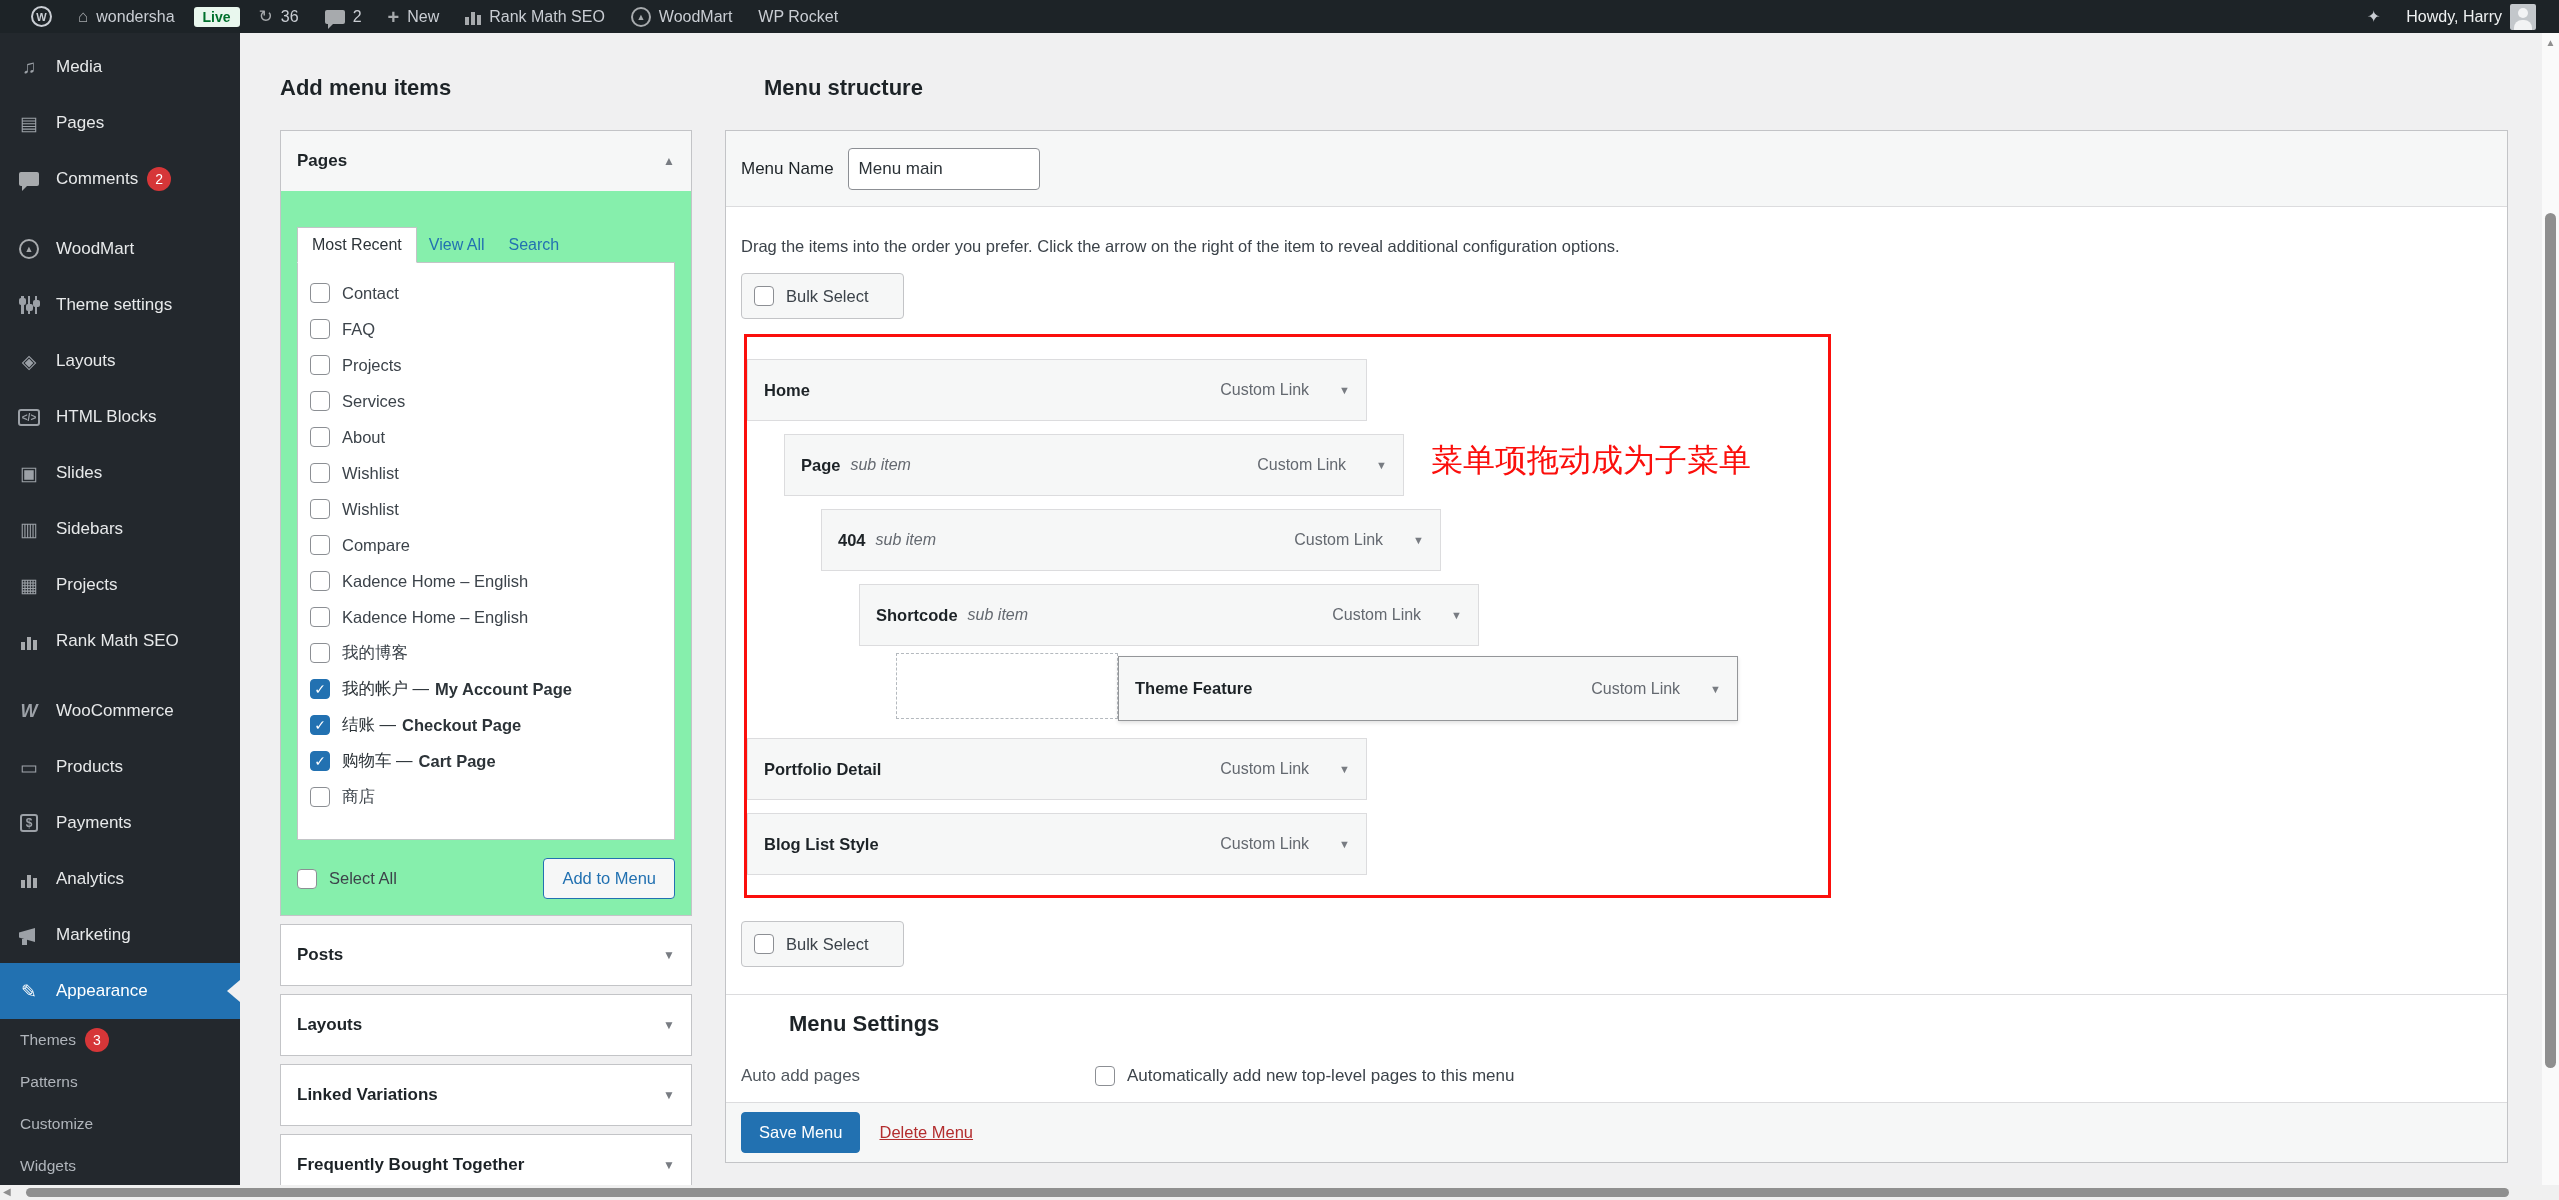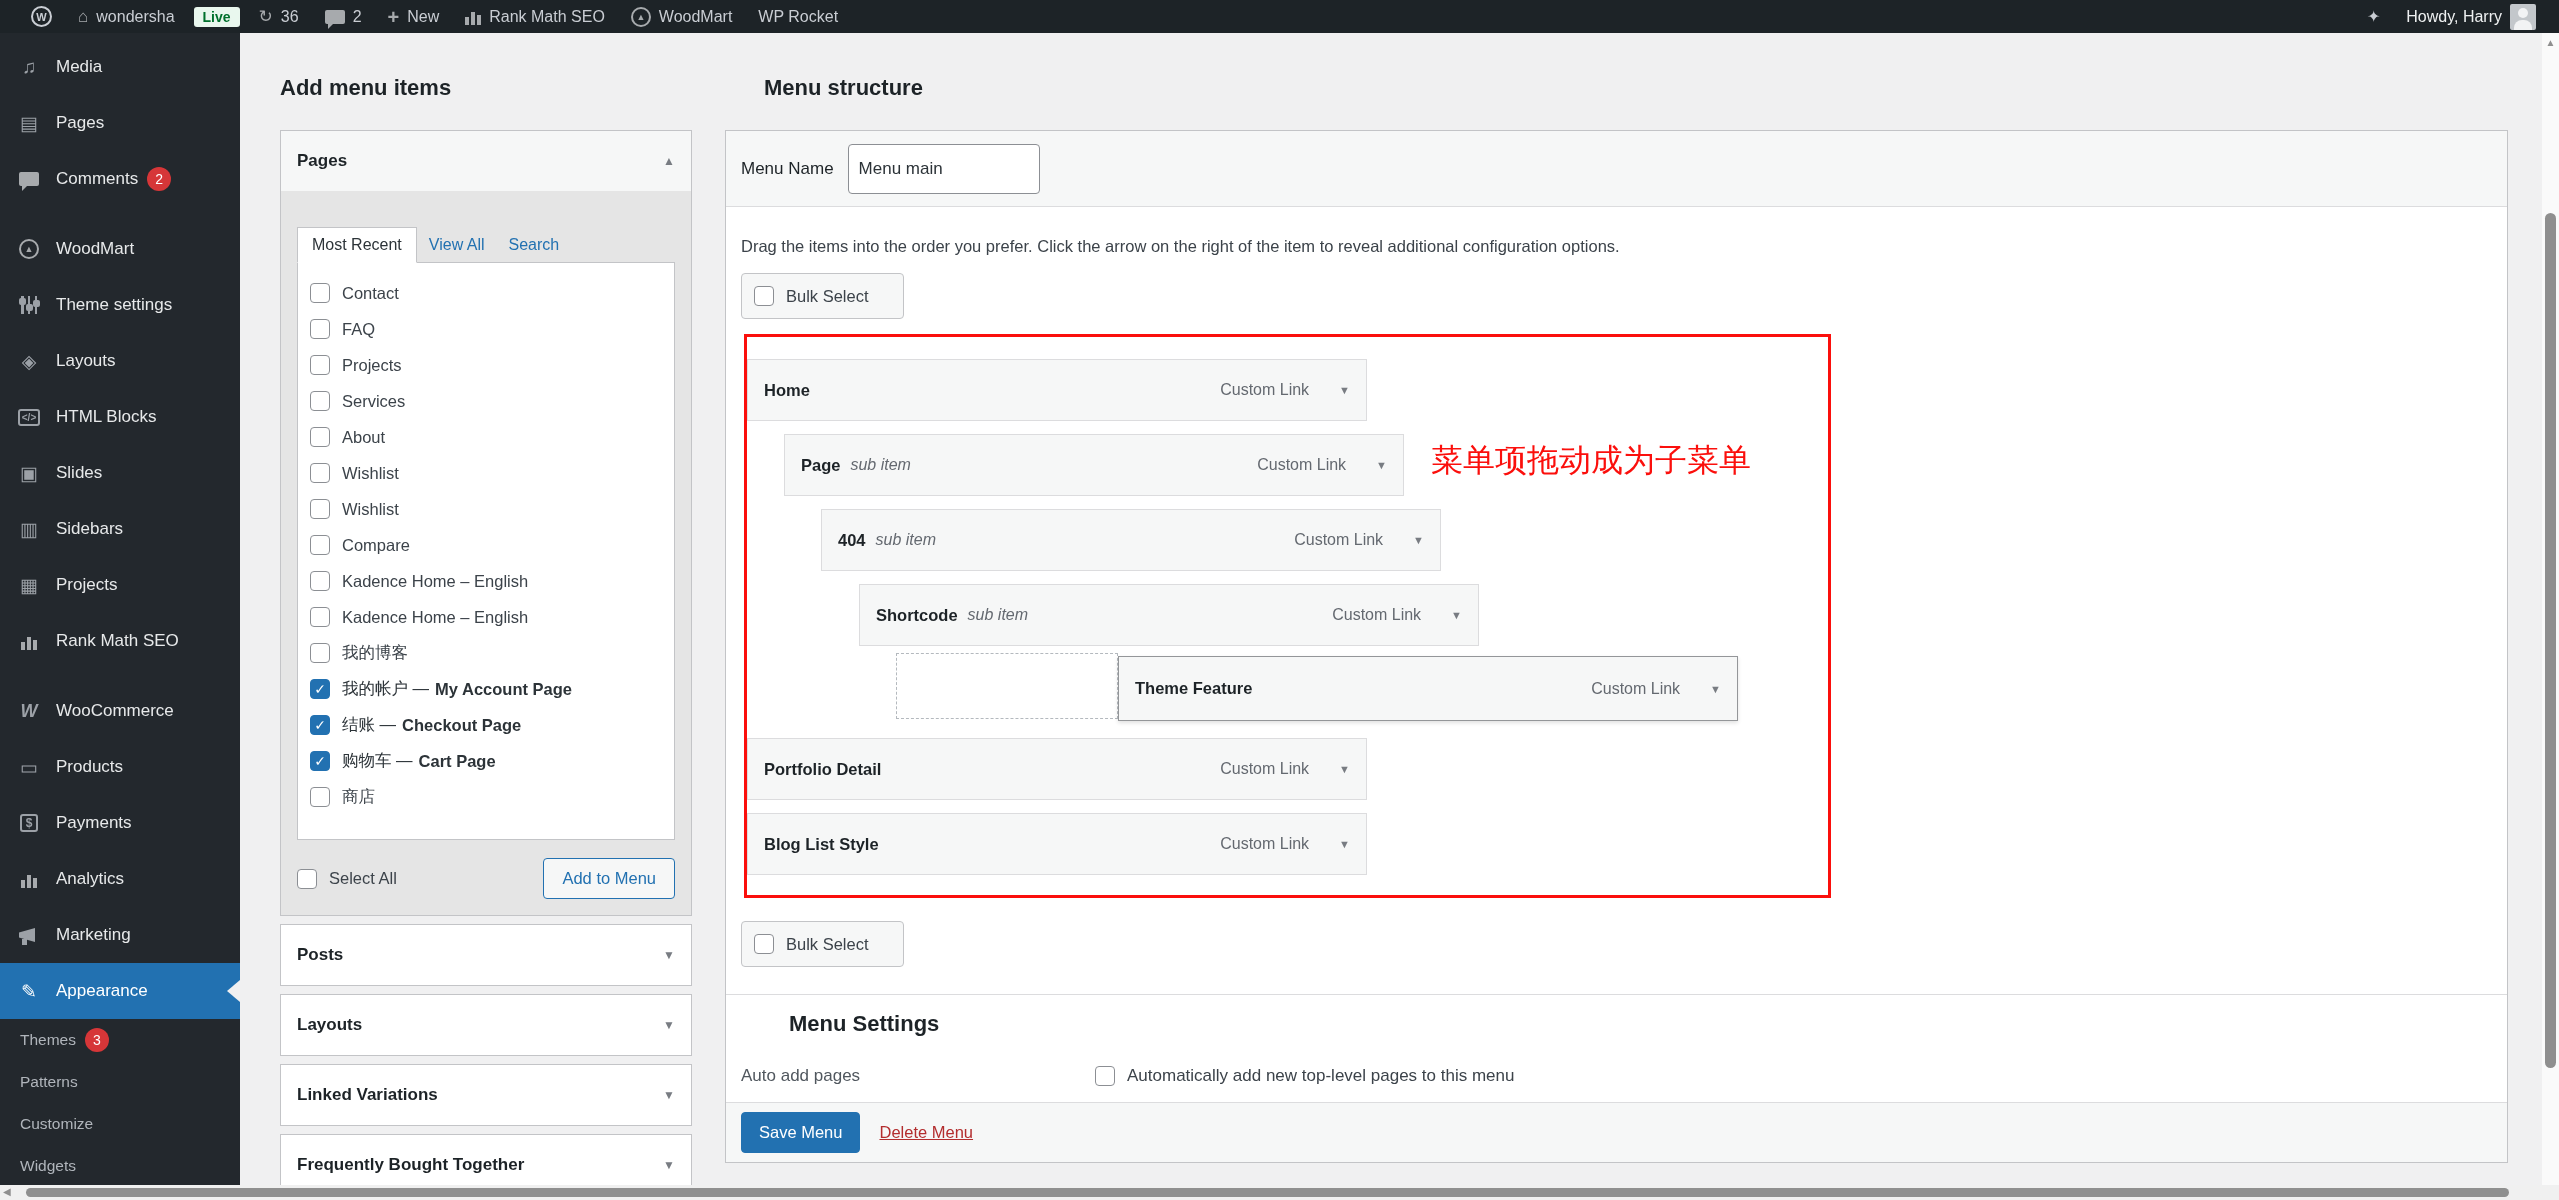--- a/index.html
+++ b/index.html
@@ -64,21 +64,21 @@
   .h-add { left:40px; top:42px; }
   .h-structure { left:500px; top:42px;margin-left:24px; }
 
   
   .pages-col { position:absolute; left:40px; top:97px; width:412px; }
   .acc-box { background:#fff; border:1px solid #c3c4c7; }
   .acc-head { height:60px; display:flex; align-items:center; justify-content:space-between; padding:0 16px; cursor:pointer; background:#f6f7f7; }
   .acc-head.plain { background:#fff; }
   .acc-title { font-size:17px; font-weight:600; }
   .caret { color:#787c82; font-size:12px; }
-  .pages-body { background:#e5e5e5; padding:16px; }
+  .pages-body { background:#86efac; padding:16px; }
   .tabs { display:flex; align-items:flex-end; margin-top:20px; position:relative; z-index:2; }
   .tab { font-size:16px; }
   .tab.active { background:#fff; border:1px solid #c3c4c7; border-bottom:1px solid #fff; margin-bottom:-1px;
     padding:8px 14px; color:#2c3338; cursor:default; }
   .tab.link { color:#2271b1; text-decoration:none; padding:8px 12px; cursor:pointer; }
   .list-box { border:1px solid #c3c4c7; height:578px; overflow:hidden; padding:12px 0 0 12px; background:#fff; }
   .chk-row { display:flex; align-items:center; height:36px; cursor:pointer; font-size:16.5px; color:#3c434a; }
   .cb { width:20px; height:20px; border:1px solid #8c8f94; border-radius:4px; background:#fff; flex:none;
     display:inline-flex; align-items:center; justify-content:center; font-size:14px; color:#fff; }
   .cb.checked { background:#2271b1; border-color:#2271b1; }
@@ -90,21 +90,21 @@
   .btn-secondary { background:#f6f7f7; border:1px solid #2271b1; color:#2271b1; font-size:16.5px;
     padding:10px 18px; border-radius:4px; cursor:pointer; font-family:inherit; }
   .acc-collapsed { margin-top:8px; }
 
   
   .structure-panel { position:absolute; left:485px; top:97px; width:1783px; height:1033px;
     background:#fff; border:1px solid #c3c4c7; }
   .name-band { height:76px; background:#f6f7f7; border-bottom:1px solid #dcdcde;
     display:flex; align-items:center; padding-left:15px; gap:14px; }
   .name-band .nm-label { font-size:17px; color:#1d2327; }
-  .name-input { width:192px; height:50px; border:1px solid #8c8f94; border-radius:4px; background:#fff;
+  .name-input { width:192px; height:42px; border:1px solid #8c8f94; border-radius:4px; background:#fff;
     font-size:17px; padding:0 10px; font-family:inherit; color:#2c3338; }
   .instruction { position:absolute; left:15px; top:106px; font-size:16.5px; color:#3c434a; }
   .bulk-box { position:absolute; left:15px; width:163px; height:46px; background:#f6f7f7;
     border:1px solid #c3c4c7; border-radius:4px; display:flex; align-items:center; gap:12px;
     padding-left:12px; font-size:16.5px; color:#3c434a; cursor:pointer; }
   .bulk-1 { top:142px; } .bulk-2 { top:790px; }
   .annotation-box { position:absolute; left:18px; top:203px; width:1087px; height:564px;
     border:3px solid #fb0f0c; pointer-events:none; }
   .annotation-text { position:absolute; left:705px; top:308px; font-size:32px; color:#fb0f0c; white-space:nowrap; }
   .mi { position:absolute; width:620px; height:62px; background:#f6f7f7; border:1px solid #dcdcde;

